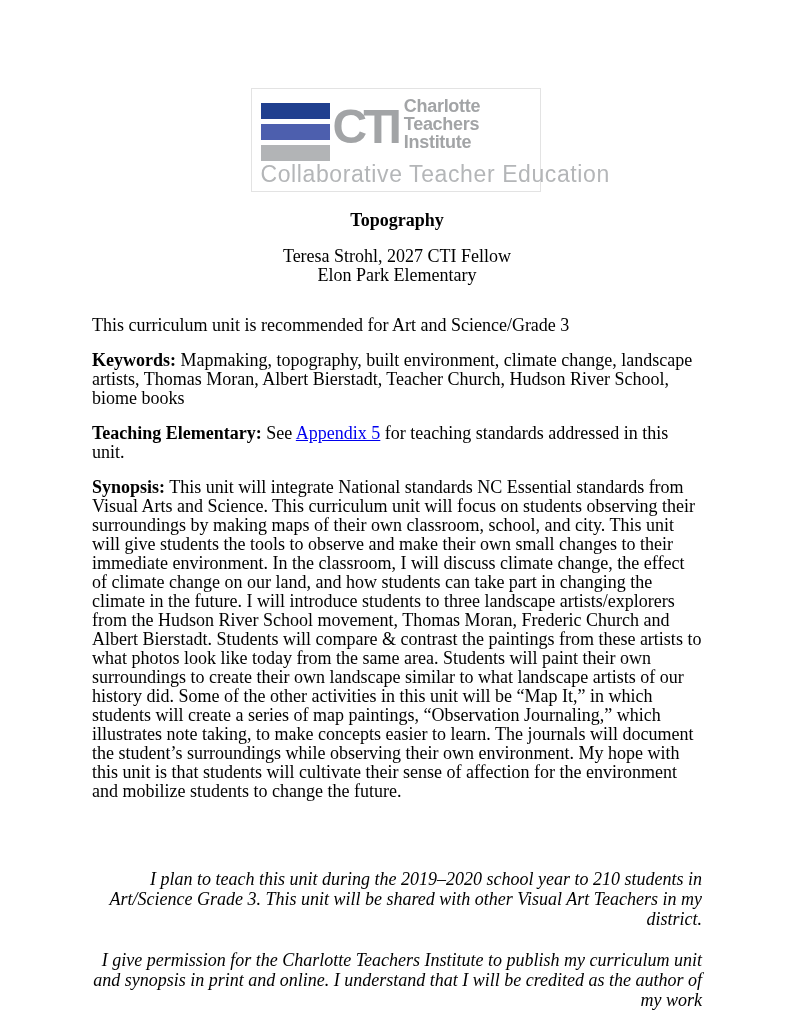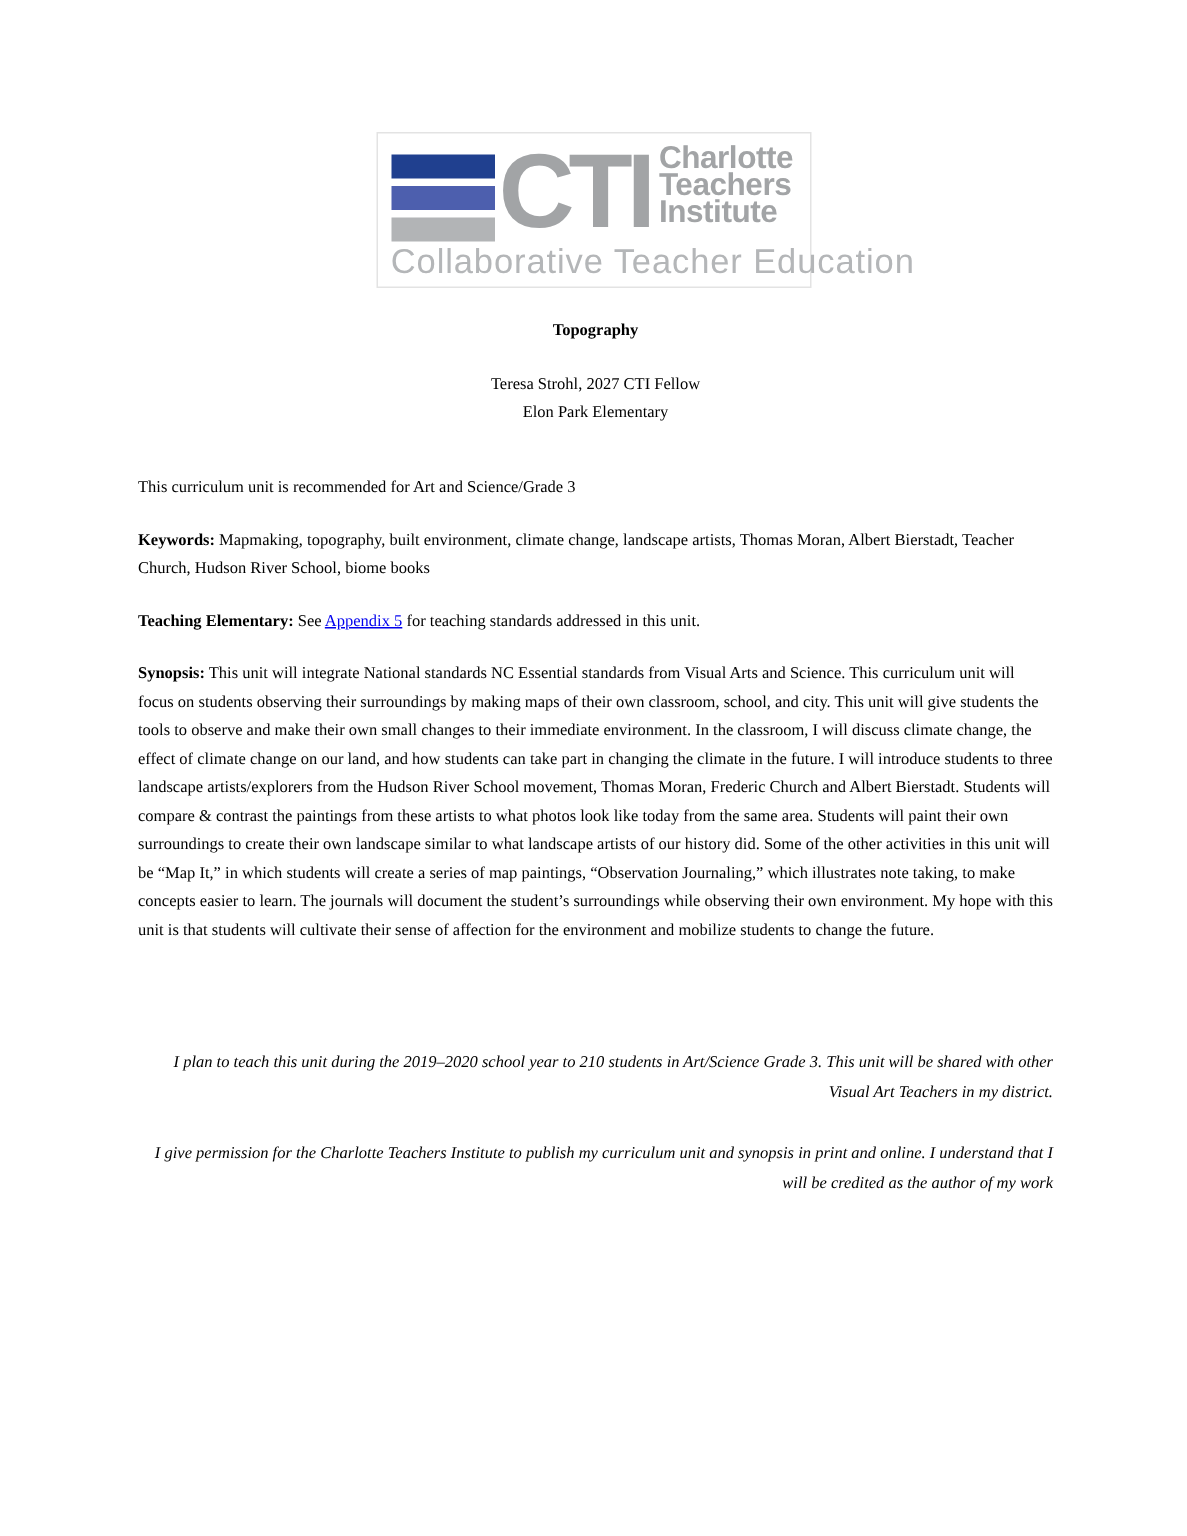--- a/index.html
+++ b/index.html
@@ -25,50 +25,50 @@
   .logo-top { display: flex; align-items: flex-start; }
   .logo-bars { display: flex; flex-direction: column; margin-top: 7px; }
   .logo-bar { width: 69px; height: 16px; margin-bottom: 5px; }
   .logo-bar:last-child { margin-bottom: 0; }
   .bar-1 { background: var(--bar-dark); }
   .bar-2 { background: var(--bar-mid); }
   .bar-3 { background: var(--bar-gray); }
   .logo-cti {
     font-family: "Liberation Sans", sans-serif;
     font-weight: bold;
-    font-size: 70px;
+    font-size: 48px;
     line-height: 58px;
     letter-spacing: -4px;
     color: var(--logo-gray);
     margin-left: 3px;
     margin-top: 2px;
   }
   .logo-org {
     font-family: "Liberation Sans", sans-serif;
     font-weight: bold;
-    font-size: 21px;
+    font-size: 18px;
     line-height: 18px;
     color: var(--logo-gray);
     margin-left: 6px;
     margin-top: 1px;
     letter-spacing: -0.3px;
   }
   .logo-tagline {
     font-family: "Liberation Sans", sans-serif;
     font-size: 23px;
     line-height: 24px;
     color: var(--tagline-gray);
     letter-spacing: 0.6px;
     white-space: nowrap;
     margin-top: 1px;
   }
   
   .content {
     margin: 0 89px 0 92px; 
-    font-size: 11px;
+    font-size: 18px;
     line-height: 19px;
   }
   .doc-title {
     text-align: center;
     font-weight: bold;
     margin-top: 19px;
   }
   .author-block { text-align: center; margin-top: 17px; }
   .recommend-line { margin-top: 31px; }
   .para { margin-top: 16px; }

